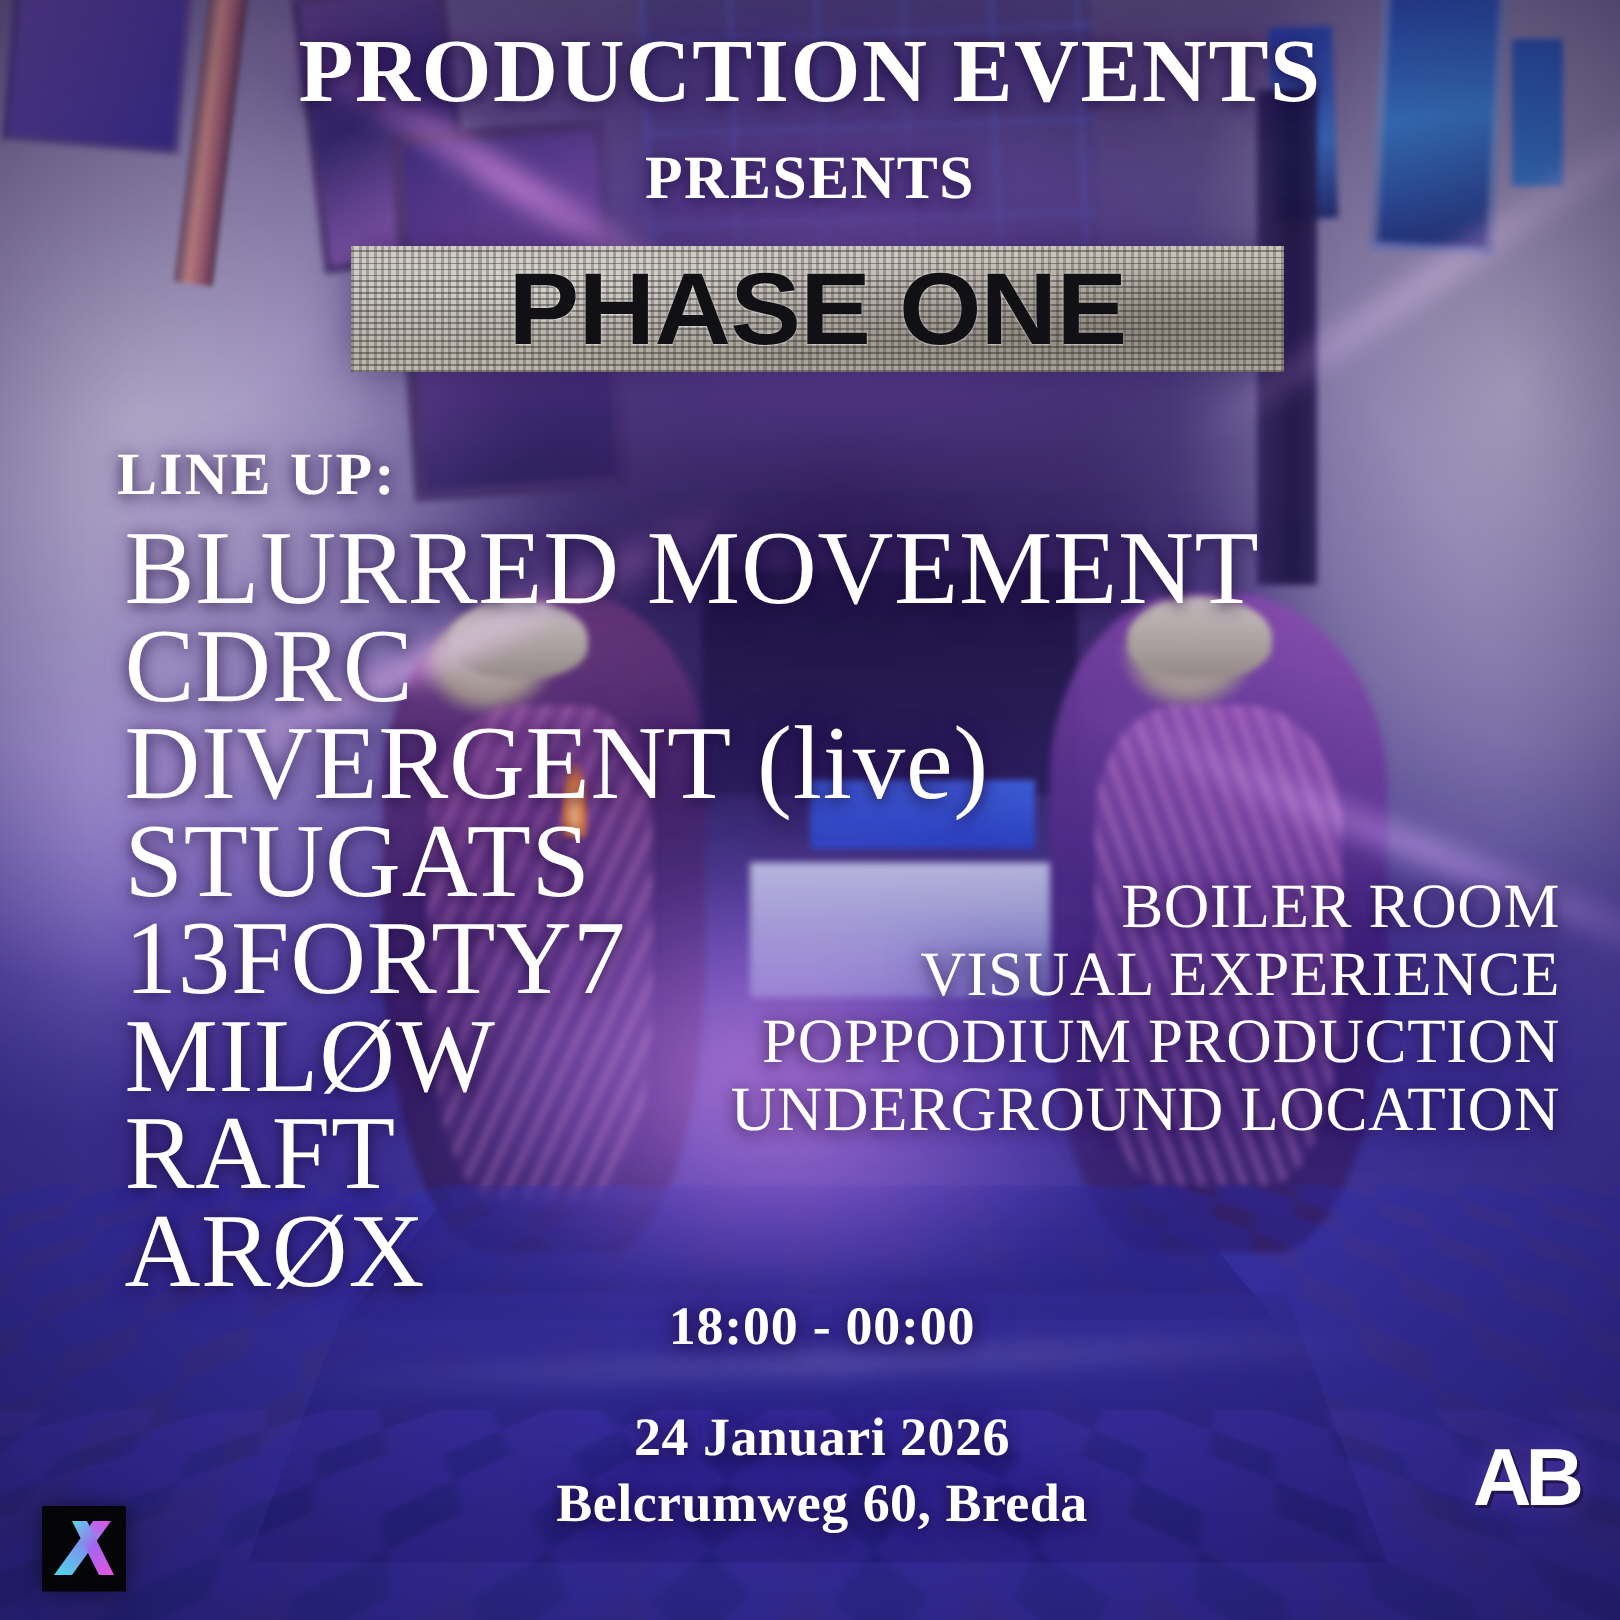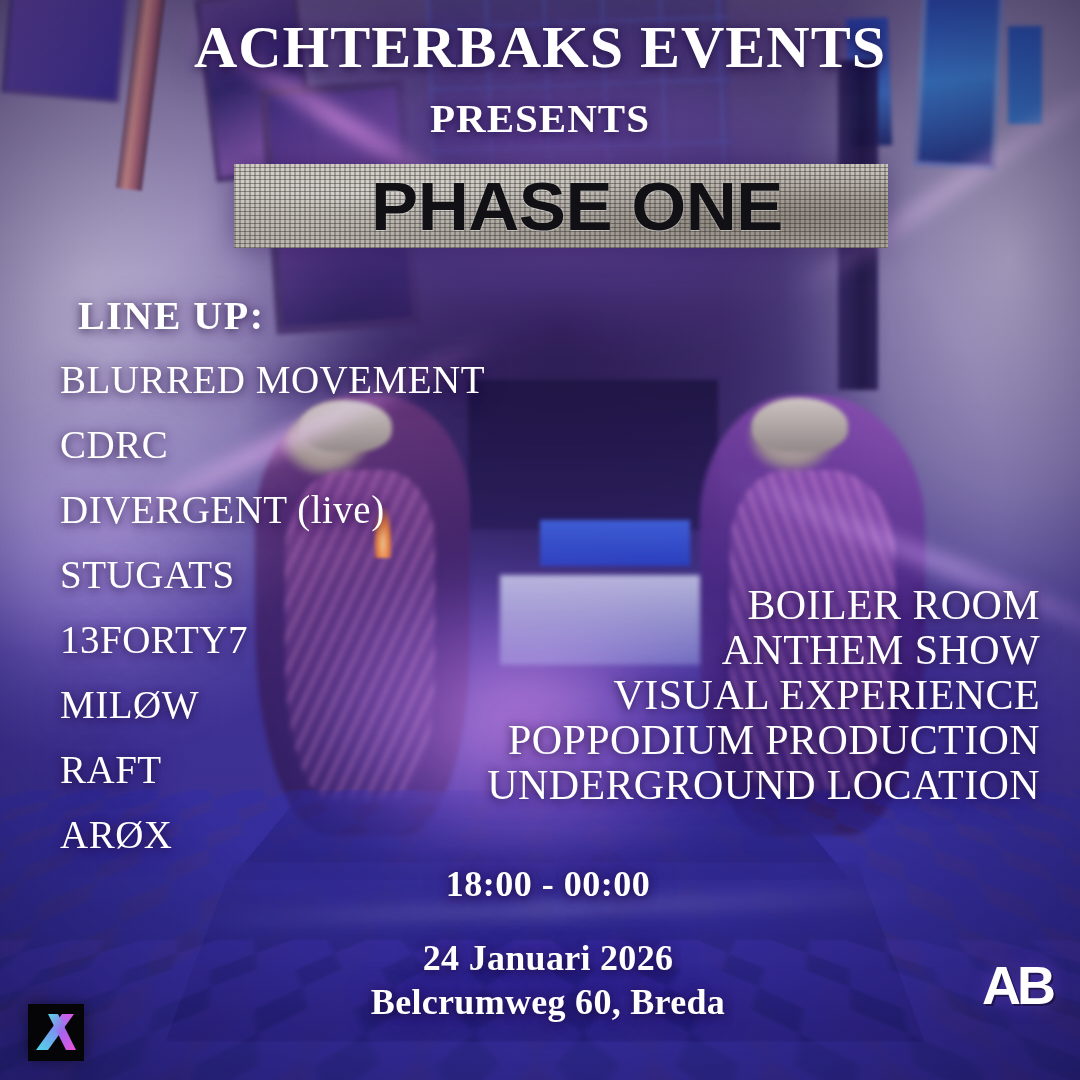--- a/index.html
+++ b/index.html
@@ -230,38 +230,37 @@
     position: absolute; left: 234px; top: 164px; width: 622px; height: 84px;
     display: flex; align-items: center; justify-content: center;
     background-color: #b9b4ad;
     background-image:
       repeating-linear-gradient(0deg, rgba(40,36,32,0.42) 0 1px, rgba(0,0,0,0) 1px 4px),
       repeating-linear-gradient(90deg, rgba(55,50,45,0.30) 0 2px, rgba(0,0,0,0) 2px 5px),
       radial-gradient(ellipse at 20% 35%, rgba(255,255,255,0.40), rgba(0,0,0,0) 60%),
       radial-gradient(ellipse at 78% 70%, rgba(70,62,55,0.35), rgba(0,0,0,0) 62%),
       linear-gradient(180deg, #cac5bd 0%, #b0aaa2 50%, #bdb8b0 100%);
     box-shadow: 0 0 30px rgba(40,20,80,0.5);
-    padding-left: 32px;
   }
   #phase-title {
     font-family: "Liberation Sans", "DejaVu Sans", sans-serif;
     font-weight: bold; font-size: 68px; letter-spacing: -0.5px;
     color: #111014;
     transform: scaleX(1.04);
     text-shadow: 0 0 2px rgba(255,255,255,0.55), 0 1px 0 rgba(255,255,255,0.3);
   }
 
   
   #lineup-label {
     position: absolute; left: 78px; top: 292px;
     color: #fff; font-weight: bold; font-size: 40px; letter-spacing: 1.5px;
   }
   #lineup-list {
-    position: absolute; left: 60px; top: 347px;
-    color: #fff; font-size: 39px; line-height: 65px; letter-spacing: 0.5px;
+    position: absolute; left: 83px; top: 347px;
+    color: #fff; font-size: 70px; line-height: 65px; letter-spacing: 0.5px;
   }
   #lineup-list .act { white-space: nowrap; }
 
   
   #features-list {
     position: absolute; right: 40px; top: 583px;
     text-align: right; color: #fff;
     font-size: 42px; line-height: 45px; letter-spacing: 0.4px;
   }
   #features-list .feat { white-space: nowrap; }
@@ -347,21 +346,21 @@
   <div class="beam beam-d"></div>
   <div class="beam beam-e"></div>
   <div class="bloom-top"></div>
   <div class="bloom-left"></div>
   <div class="bloom-center"></div>
   <div class="overall-tint"></div>
   <div class="vignette"></div>
 
   <div class="content">
 
-    <div id="header-title" class="ts">ACHTERBAKS EVENTS</div>
+    <div id="header-title" class="ts">PRODUCTION EVENTS</div>
 
     <div id="header-presents" class="ts">PRESENTS</div>
 
     <div id="phase-band">
       <span id="phase-title">PHASE ONE</span>
     </div>
 
     <div id="lineup-label" class="ts">LINE UP:</div>
 
     <div id="lineup-list">
@@ -370,21 +369,20 @@
       <div class="act ts">DIVERGENT (live)</div>
       <div class="act ts">STUGATS</div>
       <div class="act ts">13FORTY7</div>
       <div class="act ts">MILØW</div>
       <div class="act ts">RAFT</div>
       <div class="act ts">ARØX</div>
     </div>
 
     <div id="features-list">
       <div class="feat ts">BOILER ROOM</div>
-      <div class="feat ts">ANTHEM SHOW</div>
       <div class="feat ts">VISUAL EXPERIENCE</div>
       <div class="feat ts">POPPODIUM PRODUCTION</div>
       <div class="feat ts">UNDERGROUND LOCATION</div>
     </div>
 
     <div id="event-details">
       <div class="time ts">18:00 - 00:00</div>
       <div class="date ts">24 Januari 2026</div>
       <div class="address ts">Belcrumweg 60, Breda</div>
     </div>

